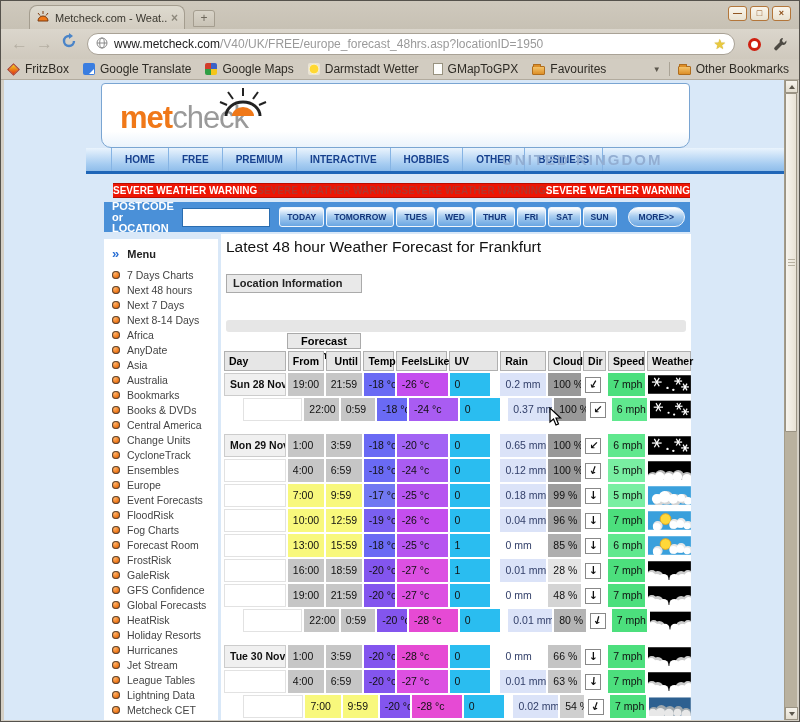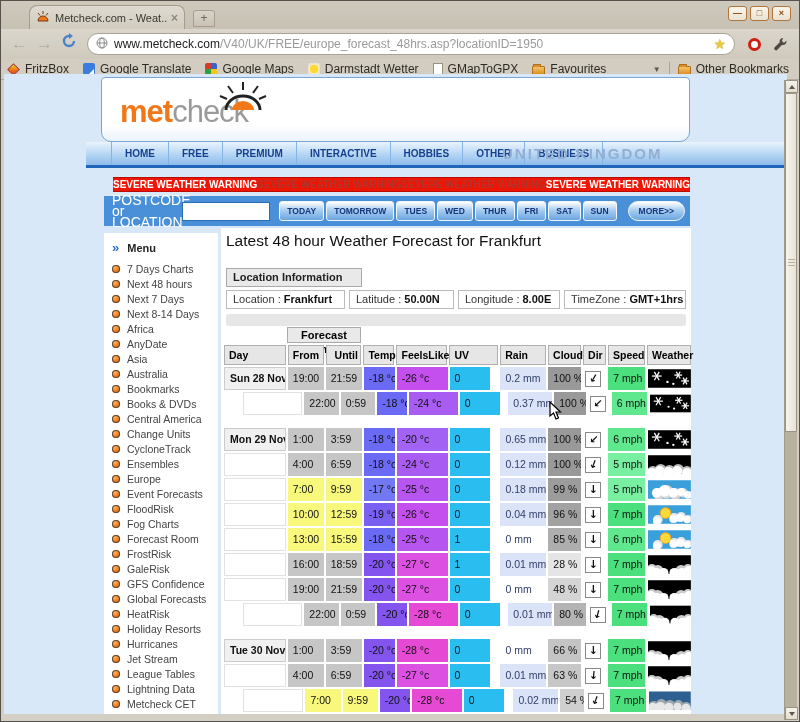--- a/index.html
+++ b/index.html
@@ -42,40 +42,40 @@
              linear-gradient(90deg,#2f9e44 50%,#f5c518 0) 0 100%/100% 50% no-repeat;border-radius:2px;}
   .bmi.sun{background:radial-gradient(circle at 50% 50%,#ffd833 48%,#fdf3c0 55%,#e9e3d4 62%);border-radius:2px;}
   .bmi.page{width:10px;height:12px;background:#fdfdfb;border:1px solid #98927f;}
   .bmi.folder{width:13px;height:9px;margin-top:3px;background:linear-gradient(#f3c36a,#dd8f28);border:1px solid #b06d1d;border-radius:1px;}
   .bmi.folder::before{content:"";position:absolute;left:0;top:-3px;width:6px;height:2px;background:#dd8f28;border:1px solid #b06d1d;border-bottom:none;border-radius:1px 1px 0 0;}
   .bm-spacer{flex:1;}
   .bm-chevron{color:#5c574d;font-size:8px;margin-right:8px;}
   .bm-sep{width:1px;height:14px;background:#aaa396;margin-right:8px;}
 
   
-  .viewport{position:absolute;left:3px;top:73px;width:783px;height:640px;background:#d9e8f8;overflow:hidden;}
+  .viewport{position:absolute;left:3px;top:79px;width:783px;height:640px;background:#d9e8f8;overflow:hidden;}
 
   .header-card{position:absolute;left:97px;top:3px;width:589px;height:65px;background:linear-gradient(#ffffff 75%,#eaf3fc);
                border:1px solid #7aa5d2;border-radius:4px 4px 10px 10px;}
   .logo{position:absolute;left:18px;top:16px;font-size:31px;font-weight:bold;letter-spacing:-1px;}
   .logo .met{color:#f07818;}
   .logo .check{color:#9a9a9a;font-weight:normal;}
   .logo-sun{position:absolute;left:88px;top:-14px;}
 
   .navbar{position:absolute;left:82px;top:68px;width:701px;height:26px;background:linear-gradient(#eaf4fd,#a6ccf1 70%,#8fbdea);
           border-bottom:3px solid #1f66b8;display:flex;align-items:stretch;}
   .nav-lead{width:26px;border-right:1px solid #86b4e4;}
   .nav-tab{border-right:1px solid #86b4e4;display:flex;align-items:center;padding:0 13px;font-size:10px;font-weight:bold;color:#16408e;}
   .nav-region{position:absolute;left:416px;top:3px;font-size:15px;font-weight:bold;color:#93aed2;letter-spacing:2px;}
 
   .warnbar{position:absolute;left:109px;top:103px;width:577px;height:15px;background:#ee1504;border-top:1px solid #b80d02;border-bottom:1px solid #b80d02;
            display:flex;align-items:center;justify-content:space-around;font-size:10px;font-weight:bold;white-space:nowrap;}
 
   .postbar{position:absolute;left:100px;top:122px;width:586px;height:30px;background:#4a90d8;display:flex;align-items:center;}
-  .post-label{font-size:14px;font-weight:normal;color:#fff;line-height:11px;margin-left:8px;width:68px;}
+  .post-label{font-size:11px;font-weight:bold;color:#fff;line-height:11px;margin-left:8px;width:68px;}
   .post-input{width:88px;height:19px;border:1px solid #2a6db0;background:#fff;margin-left:2px;}
   .daybtns{display:flex;align-items:center;gap:2px;margin-left:auto;margin-right:5px;}
   .day-btn{height:20px;background:linear-gradient(#ffffff,#a9cdf0 45%,#6aa6e2);border:1px solid #f0f6fc;border-radius:3px;
            color:#14377c;font-weight:bold;font-size:8.5px;display:flex;align-items:center;justify-content:center;padding:0 7px;}
   .day-btn.more{border-radius:10px;margin-left:9px;padding:0 10px;}
 
   .menu-card{position:absolute;left:100px;top:159px;width:114px;bottom:0;background:#fff;}
   .menu-head{display:flex;align-items:center;padding:7px 0 6px 8px;font-size:11px;font-weight:bold;color:#222;}
   .menu-head .arrows{color:#2a6fd4;font-size:13px;margin-right:8px;font-weight:bold;}
   .menu-item{display:flex;align-items:center;height:15px;padding-left:8px;font-size:10.5px;color:#444;white-space:nowrap;}
@@ -400,26 +400,20 @@
           <div class="menu-item">
             <span class="bullet"></span>
             <span>Metcheck CET</span>
           </div>
         </div>
     </div>
 
     <div class="main-panel">
       <div class="main-title">Latest 48 hour Weather Forecast for  Frankfurt</div>
       <div class="locinfo-head">Location Information</div>
-      <div class="locrow">
-          <div class="loccell" style="width: 120px;">Location : <b>Frankfurt</b></div>
-          <div class="loccell" style="width: 106px;">Latitude : <b>50.00N</b></div>
-          <div class="loccell" style="width: 103px;">Longitude : <b>8.00E</b></div>
-          <div class="loccell" style="width: 123px;">TimeZone : <b>GMT+1hrs</b></div>
-        </div>
       <div class="graybar"></div>
       <div class="ftime">Forecast Time</div>
       <div class="ftable">
           <div class="trow">
             <div class="hcell" style="width: 62px;">Day</div>
             <div class="hcell" style="width: 36px;">From</div>
             <div class="hcell" style="width: 36px; padding-left: 8px;">Until</div>
             <div class="hcell" style="width: 31px;">Temp</div>
             <div class="hcell" style="width: 51px;">FeelsLike</div>
             <div class="hcell" style="width: 49px;">UV Index</div>

